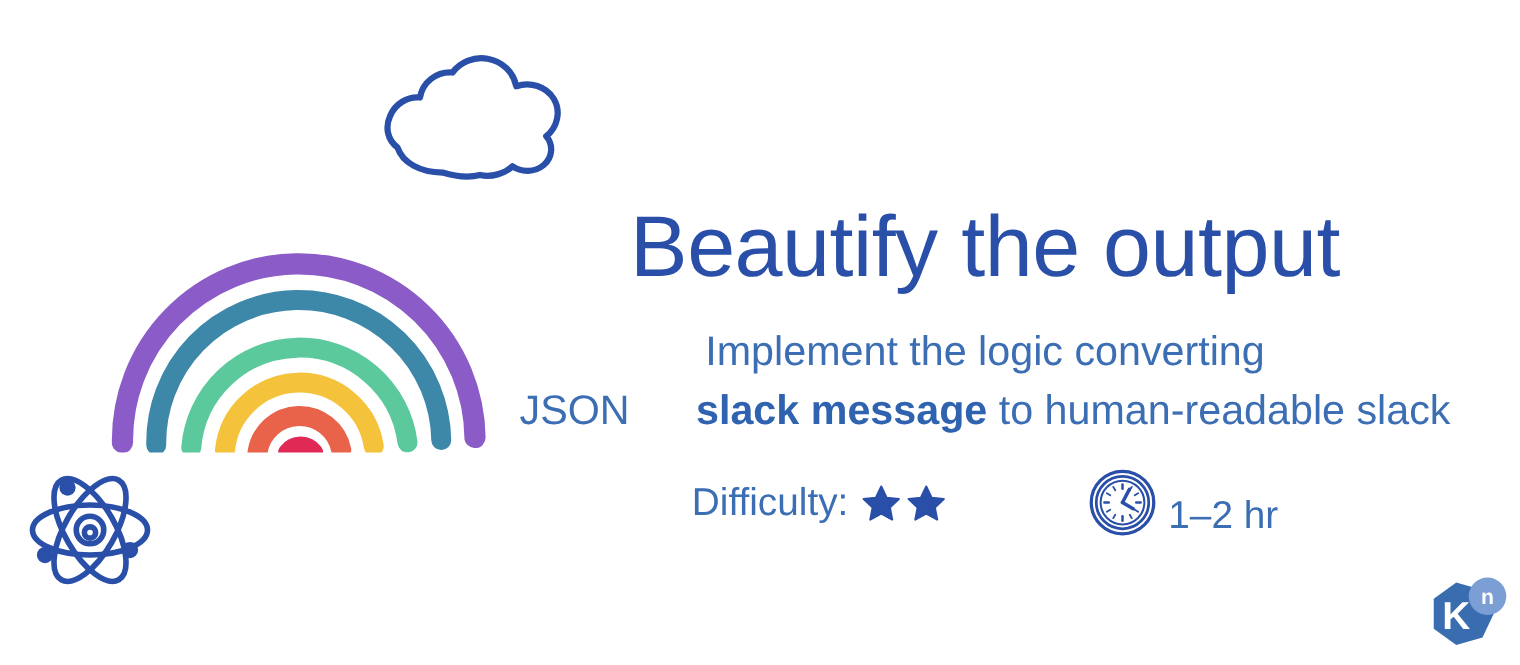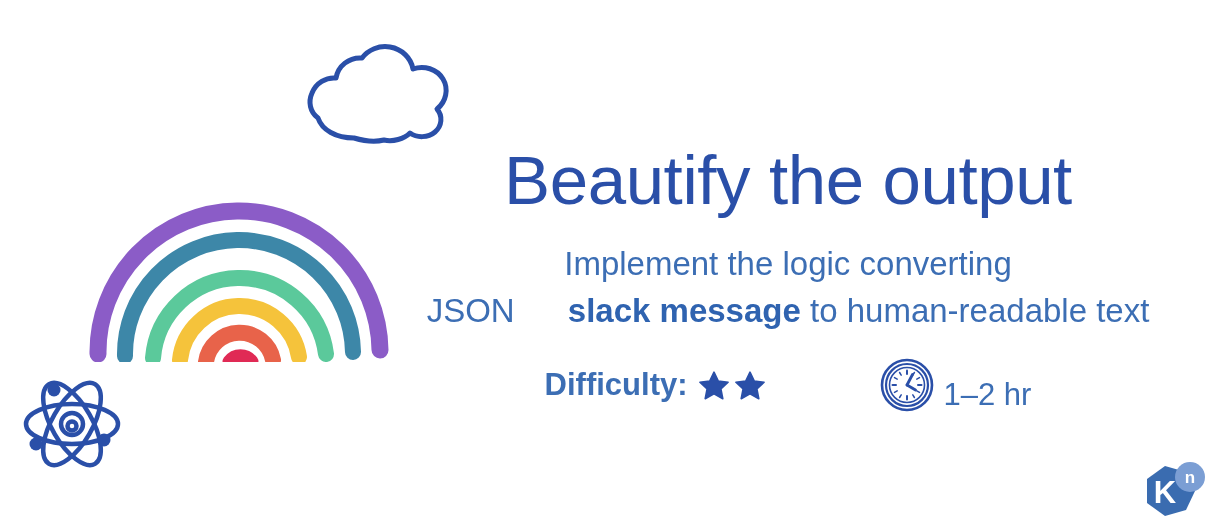--- a/index.html
+++ b/index.html
@@ -36,21 +36,21 @@
     width: 776px;
     text-align: center;
   }
 
   #page-title {
     color: #2a4fa8;
     font-size: 69px;
     font-weight: 300;
     letter-spacing: -0.4px;
     line-height: 1.0;
-    margin: 0 0 26px 0;
+    margin: 17px 0 26px 0;
     white-space: nowrap;
   }
 
   .subtitle-line {
     color: #3c6eb4;
     font-size: 33px;
     font-weight: 300;
     line-height: 1.42;
     white-space: nowrap;
   }
@@ -68,21 +68,21 @@
     gap: 0px;
   }
   #difficulty-group {
     display: flex;
     align-items: center;
     gap: 9px;
   }
   #difficulty-label {
     color: #3c6eb4;
     font-size: 31px;
-    font-weight: 700;
+    font-weight: 400;
     white-space: nowrap;
   }
   #stars {
     display: flex;
     align-items: center;
     gap: 2px;
     margin-top: 3px;
   }
   #time-group {
     display: flex;
@@ -164,21 +164,21 @@
       </g>
     </svg>
   </div>
 
   <div id="text-block">
 
     <h1 id="page-title">Beautify the output</h1>
 
     <div class="subtitle-line">Implement the logic converting</div>
 
-    <div class="subtitle-line"><span>JSON </span><b>slack message</b><span> to human-readable text</span></div>
+    <div class="subtitle-line"><span>JSON </span><b>slack message</b><span> to human-readable slack</span></div>
 
     <div id="meta-row">
 
       <div id="difficulty-group">
         <span id="difficulty-label">Difficulty:</span>
         <span id="stars">
           <svg width="34" height="34" viewBox="0 0 34 34" aria-hidden="true">
             <path d="M17 3.2 L21.3 12.1 L31.1 13.2 L23.9 20.0 L25.8 29.7 L17 24.9 L8.2 29.7 L10.1 20.0 L2.9 13.2 L12.7 12.1 Z" fill="#2a4fa8" stroke="#2a4fa8" stroke-width="1.6" stroke-linejoin="round"></path>
           </svg>
           <svg width="34" height="34" viewBox="0 0 34 34" aria-hidden="true">

